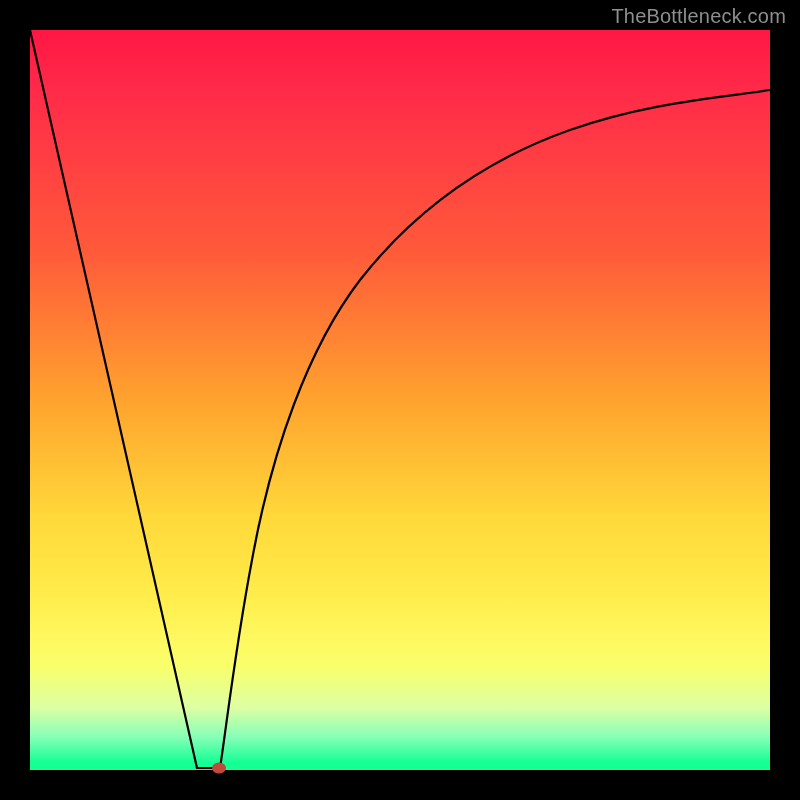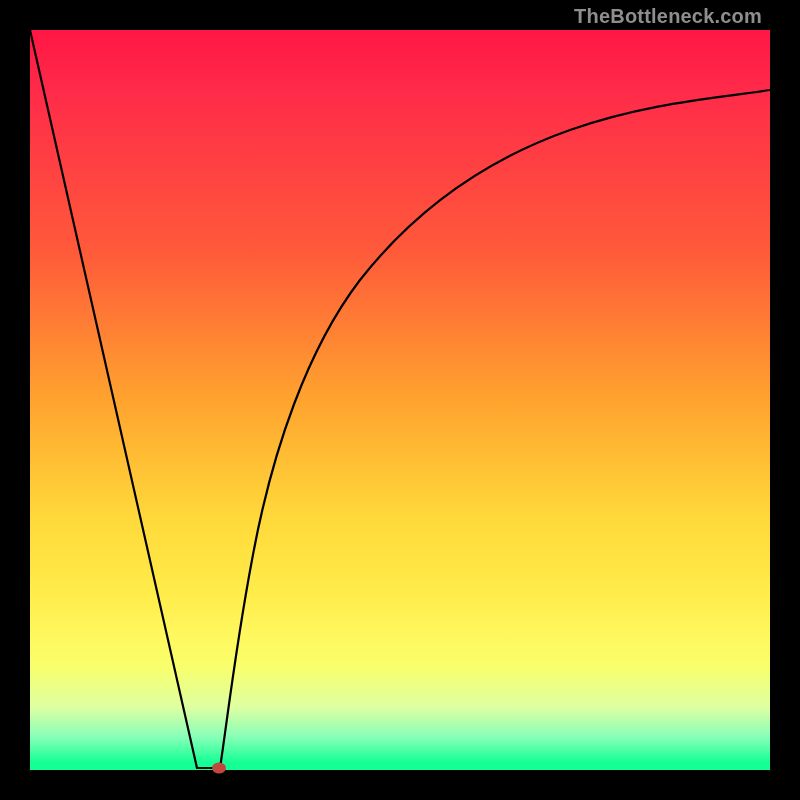--- a/index.html
+++ b/index.html
@@ -36,24 +36,24 @@
       #f9ff6b 86%,
       #deffa2 91.5%,
       #88ffb8 95.5%,
       #14ff94 99%,
       #14ff94 100%
     );
   }
   .attribution {
     position: absolute;
     top: 5px;
-    right: 38px;
+    right: 14px;
     font-size: 20px;
     color: #8e8e8e;
-    font-weight: 700;
+    font-weight: 400;
     letter-spacing: 0.2px;
   }
   svg.curve {
     position: absolute;
     left: 0;
     top: 0;
     width: 740px;
     height: 740px;
   }
   .curve path {

